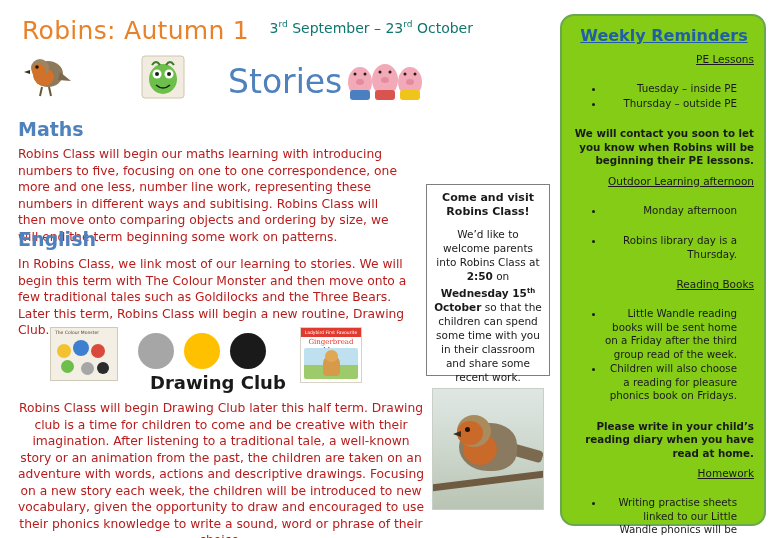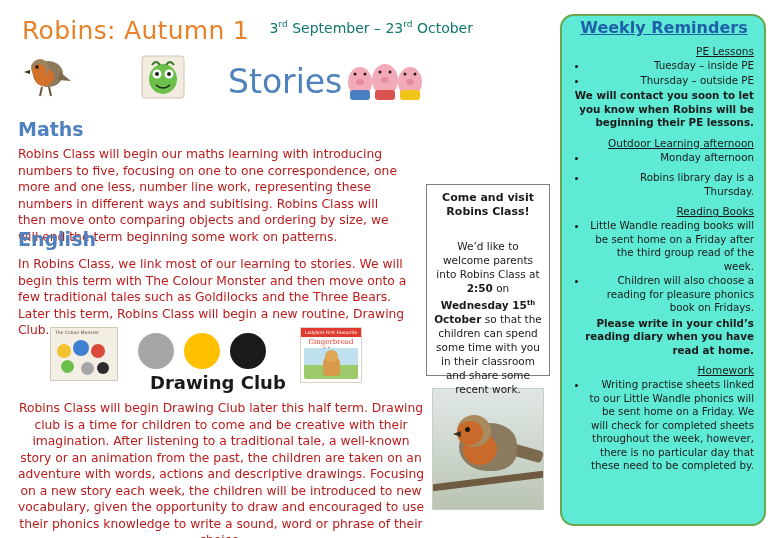--- a/index.html
+++ b/index.html
@@ -348,56 +348,56 @@
     font-size: 10.5px;
     line-height: 14px;
     color: #1a1a1a;
     text-align: center;
   }
   .visit-title {
     font-weight: bold;
     font-size: 11px;
     line-height: 14px;
   }
-  .visit-body { margin-top: 20px; }
+  .visit-body { margin-top: 8px; }
   .visit-body b { font-weight: bold; }
   .visit-body sup { font-size: 7px; }
 
   
   .reminders {
     position: absolute;
     left: 560px;
     top: 14px;
     width: 206px;
     height: 512px;
-    background: #5eead4;
+    background: #84cc16;
     border: 2px solid #6aa84f;
     border-radius: 14px;
     box-sizing: border-box;
-    padding: 0 10px 10px 12px;
+    padding: 8px 10px 10px 12px;
   }
   .reminders-title {
     text-align: center;
     font-family: "DejaVu Sans", sans-serif;
     font-size: 16px;
     font-weight: bold;
     color: #1f5fa9;
     text-decoration: underline;
     margin: 2px 0 8px 0;
   }
   .rem-group { margin-bottom: 7px; text-align: right; }
   .rem-head {
     font-family: "DejaVu Sans", sans-serif;
     font-size: 10.5px;
     color: #1a1a1a;
     text-decoration: underline;
     margin-bottom: 2px;
   }
   .rem-list {
-    margin: 0;
+    margin: 17px;
     padding-left: 14px;
     font-family: "DejaVu Sans", sans-serif;
     font-size: 10.3px;
     line-height: 13.5px;
     color: #1a1a1a;
   }
   .rem-list li { margin-bottom: 1px; }
   .rem-bold {
     font-family: "DejaVu Sans", sans-serif;
     font-size: 10.3px;

